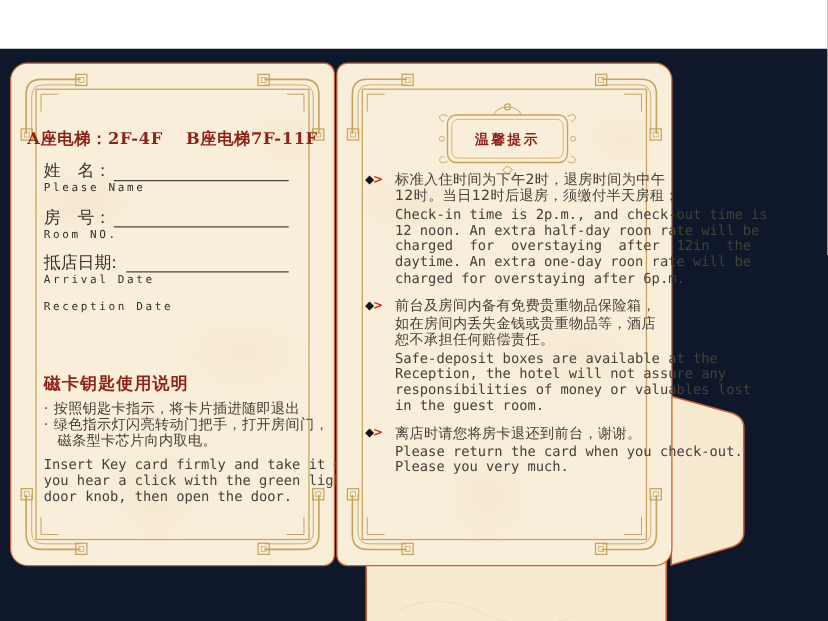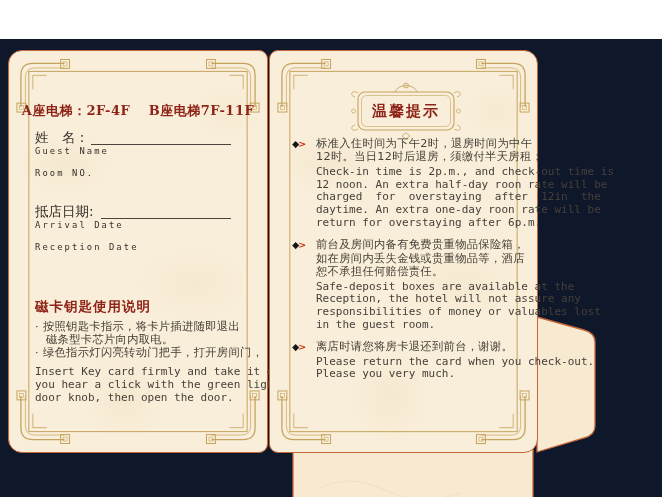--- a/index.html
+++ b/index.html
@@ -50,21 +50,21 @@
   .zh-line .dot { margin-right: 4px; }
   .zh-line.ind { padding-left: 11px; }
   .en-block { margin-top: 5px; }
   .en-line { font-family: "DejaVu Sans Mono", monospace; font-size: 11px; line-height: 13px;
              color: #45403a; white-space: pre; }
 
   
   .banner-wrap { position: absolute; left: 78px; top: 28px; width: 116px; height: 62px; }
   .banner-text {
     position: absolute; inset: 0; display: flex; align-items: center; justify-content: center;
-    font-family: Liberation Mono, monospace; font-weight: bold; font-size: 15px;
+    font-family: Liberation Mono, monospace; font-weight: bold; font-size: 11px;
     color: #8e2318; letter-spacing: 2px; padding-top: 2px;
   }
   .tips { position: absolute; left: 20px; top: 86px; width: 238px; }
   .tip  { position: relative; padding-left: 26px; margin-bottom: 9px; }
   .tip-bullet { position: absolute; left: 2px; top: 0; font-size: 9.5px; line-height: 13px; }
   .tip-bullet .dia  { color: #151515; }
   .tip-bullet .chev { color: #cf2807; font-weight: bold; margin-left: -1px; }
   .tip .zh-line { font-size: 11.3px; line-height: 13.4px; color: #443f37; }
   .tip .en-line { line-height: 12.7px; }
   .tip .en-block { margin-top: 2px; }
@@ -105,43 +105,47 @@
     </svg>
 
     <div class="lc-header">A座电梯：2F-4F　 B座电梯7F-11F</div>
 
     <div class="fields">
       <div class="field">
         <div class="frow">
           <span class="fzh">姓　名 :</span>
           <span class="fline"></span>
         </div>
-        <div class="fen">Guest Name</div>
-      </div>
-      <div class="field">
+        <div class="fen">Please Name</div>
+      </div>
+      <div class="field">
+        <div class="frow">
+          <span class="fzh">房　号 :</span>
+          <span class="fline"></span>
+        </div>
         <div class="fen">Room NO.</div>
       </div>
       <div class="field">
         <div class="frow">
           <span class="fzh">抵店日期:</span>
           <span class="fline"></span>
         </div>
         <div class="fen">Arrival Date</div>
       </div>
       <div class="field">
         <div class="fen">Reception Date</div>
       </div>
     </div>
 
     <div class="lc-title">磁卡钥匙使用说明</div>
 
     <div class="lc-instr">
       <div class="zh-line"><span class="dot">·</span><span>按照钥匙卡指示，将卡片插进随即退出</span></div>
+      <div class="zh-line"><span class="dot">·</span><span>绿色指示灯闪亮转动门把手，打开房间门，</span></div>
       <div class="zh-line ind">磁条型卡芯片向内取电。</div>
-      <div class="zh-line"><span class="dot">·</span><span>绿色指示灯闪亮转动门把手，打开房间门，</span></div>
       <div class="en-block">
         <div class="en-line">Insert Key card firmly and take it out until</div>
         <div class="en-line">you hear a click with the green light, Turn</div>
         <div class="en-line">door knob, then open the door.</div>
       </div>
     </div>
   </div>
 
   <div class="card right">
 
@@ -185,21 +189,21 @@
 
       <div class="tip">
         <span class="tip-bullet"><span class="dia">◆</span><span class="chev">&gt;</span></span>
         <div class="zh-line">标准入住时间为下午2时，退房时间为中午</div>
         <div class="zh-line">12时。当日12时后退房，须缴付半天房租；</div>
         <div class="en-block">
           <div class="en-line">Check-in time is 2p.m., and check-out time is</div>
           <div class="en-line">12 noon. An extra half-day roon rate will be</div>
           <div class="en-line">charged  for  overstaying  after  12in  the</div>
           <div class="en-line">daytime. An extra one-day roon rate will be</div>
-          <div class="en-line">return for overstaying after 6p.m.</div>
+          <div class="en-line">charged for overstaying after 6p.m.</div>
         </div>
       </div>
 
       <div class="tip">
         <span class="tip-bullet"><span class="dia">◆</span><span class="chev">&gt;</span></span>
         <div class="zh-line">前台及房间内备有免费贵重物品保险箱，</div>
         <div class="zh-line">如在房间内丢失金钱或贵重物品等，酒店</div>
         <div class="zh-line">恕不承担任何赔偿责任。</div>
         <div class="en-block">
           <div class="en-line">Safe-deposit boxes are available at the</div>

